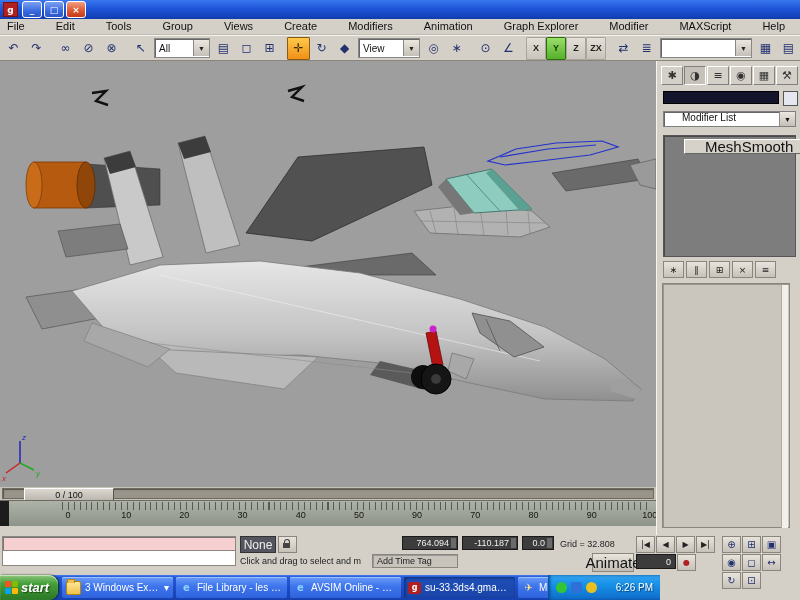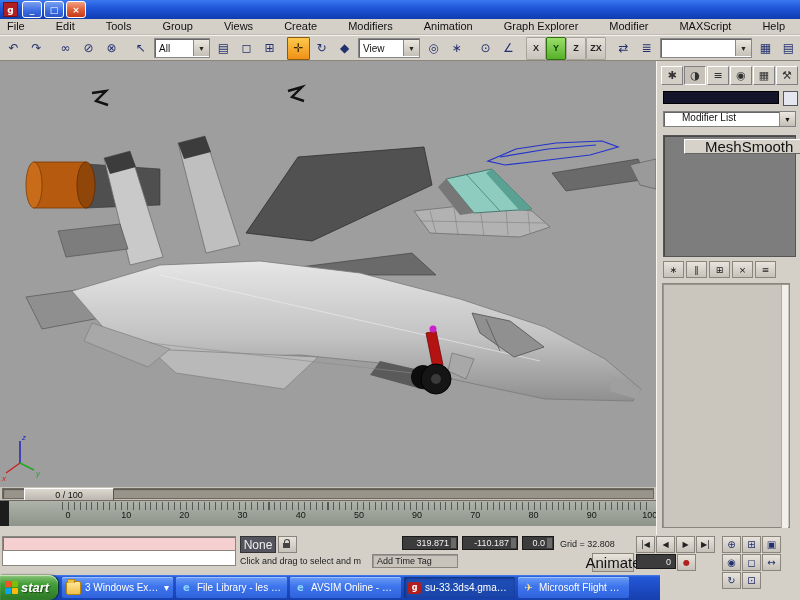--- a/index.html
+++ b/index.html
@@ -356,21 +356,21 @@
   </div>
 
   <div class="statuszone">
     <div class="listener-pink"></div>
     <div class="listener-white"></div>
     <div class="selset-btn">None</div>
     <div class="lock-btn">
         <span class="lock-glyph"></span>
       </div>
     <div class="coordfield" style="left:402px;width:56px">
-      <span>319.871</span>
+      <span>764.094</span>
         <span class="spin"></span>
     </div>
     <div class="coordfield" style="left:462px;width:56px">
       <span>-110.187</span>
         <span class="spin"></span>
     </div>
     <div class="coordfield" style="left:522px;width:32px">
       <span>0.0</span>
         <span class="spin"></span>
     </div>
@@ -458,15 +458,21 @@
       </div>
       <div class="task active">
         <span class="ticon gmax">g</span>
         <span class="tlabel">su-33.3ds4.gmax - g...</span>
       </div>
       <div class="task">
         <span class="ticon fs">✈</span>
         <span class="tlabel">Microsoft Flight Simul...</span>
       </div>
     </div>
+    <div class="tray">
+      <span class="tray-ico green"></span>
+      <span class="tray-ico blue"></span>
+      <span class="tray-ico yellow"></span>
+      <span class="clock">6:26 PM</span>
+    </div>
   </div>
 
 </div>
 
 </body></html>

